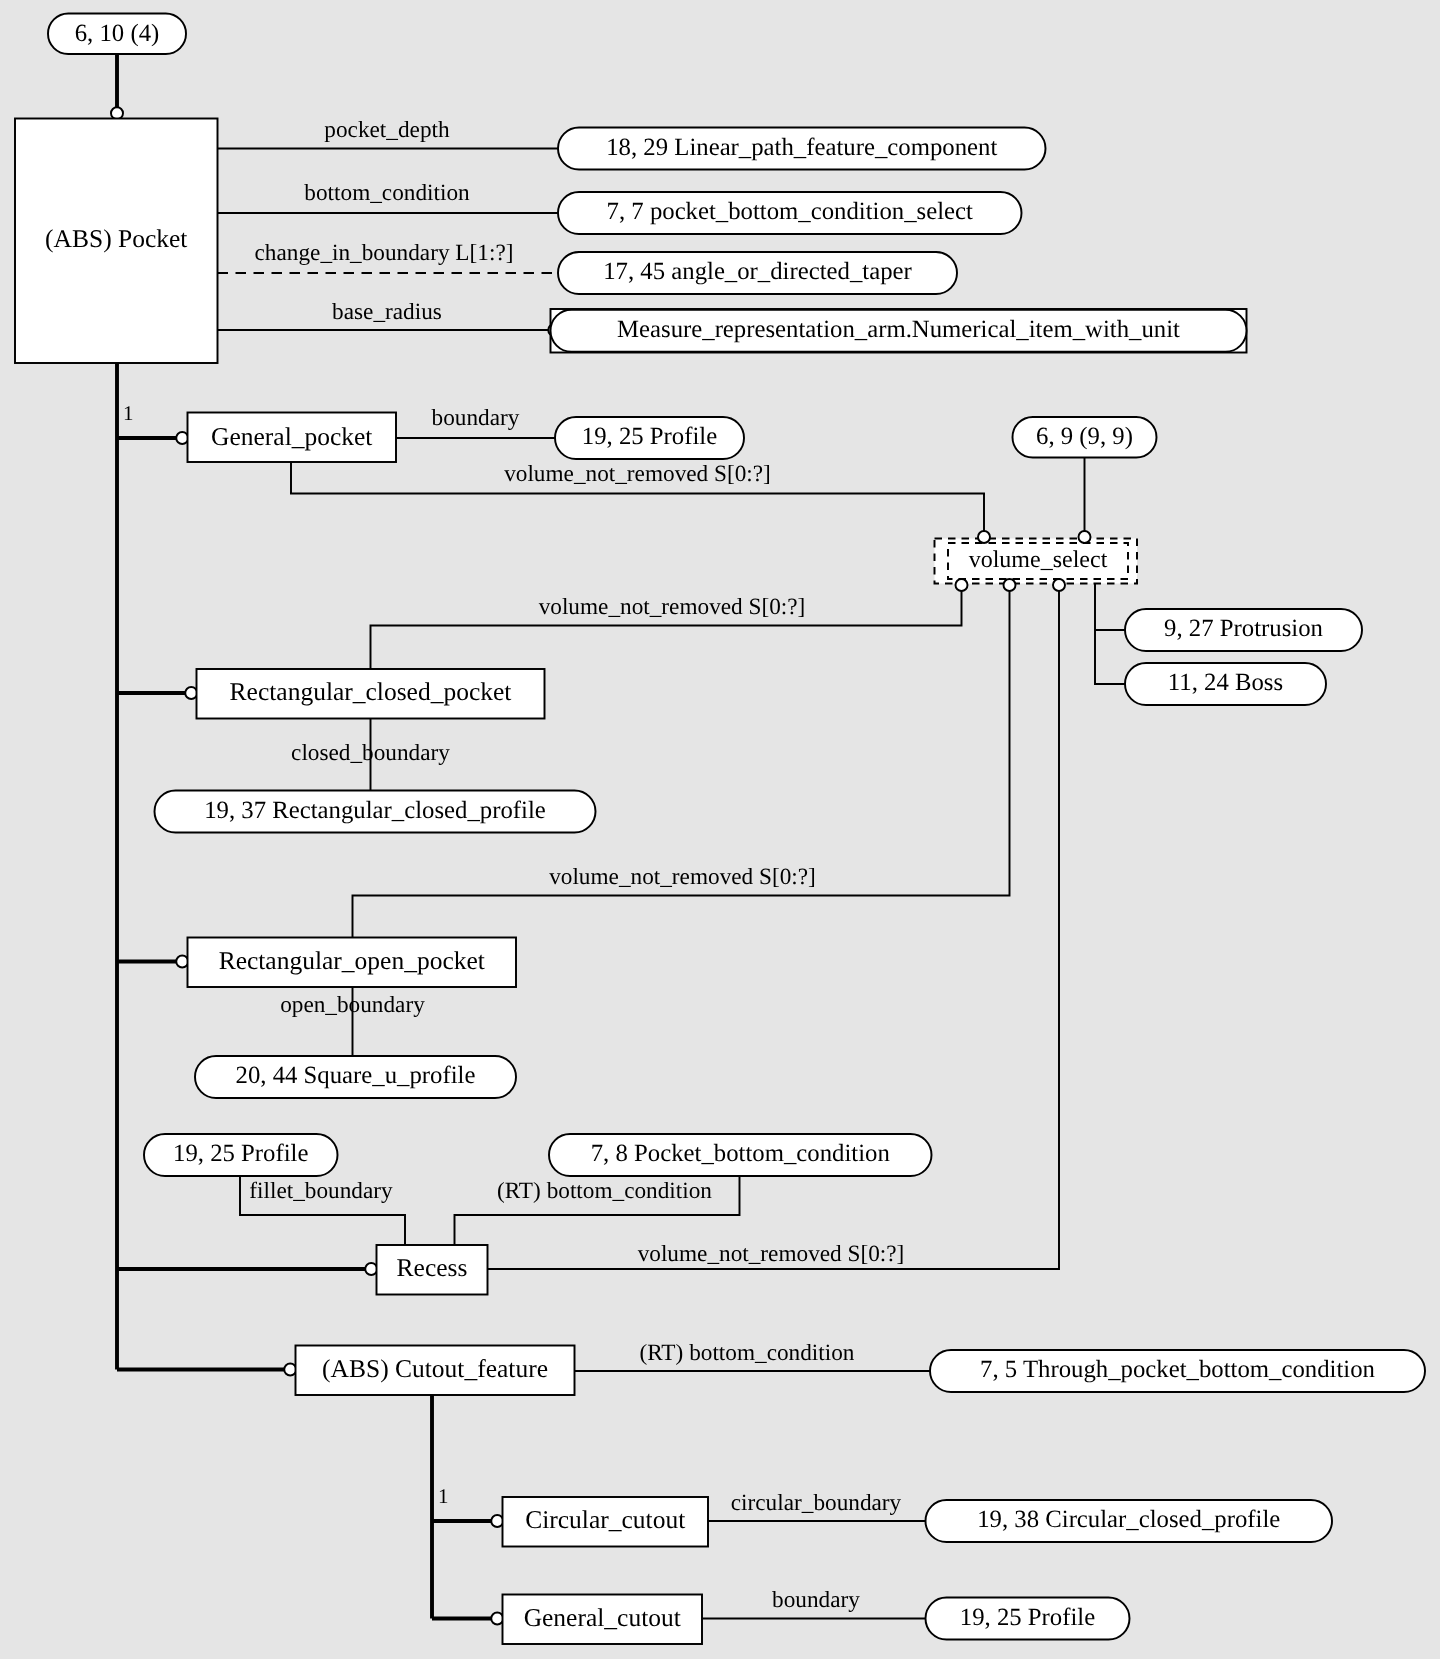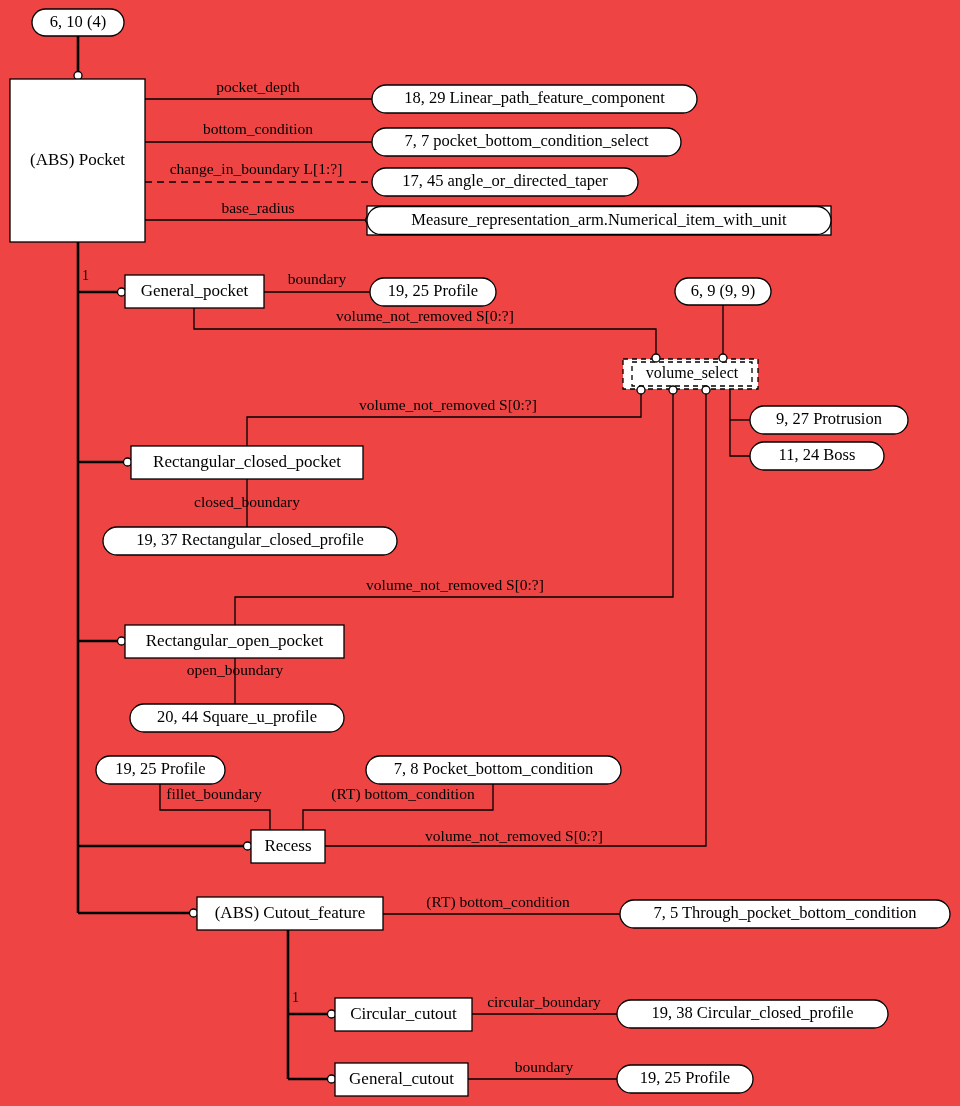--- a/index.html
+++ b/index.html
@@ -5,21 +5,21 @@
 <style>
   html, body {
     margin: 0;
     padding: 0;
     background: #ffffff;
   }
   #diagram-root {
     position: relative;
     width: 960px;
     height: 1106px;
-    background: #ef4444;
+    background: #e5e5e5;
     font-family: "Liberation Serif", "DejaVu Serif", serif;
     overflow: hidden;
   }
   svg.layer {
     position: absolute;
     left: 0;
     top: 0;
     width: 960px;
     height: 1106px;
     pointer-events: none;

